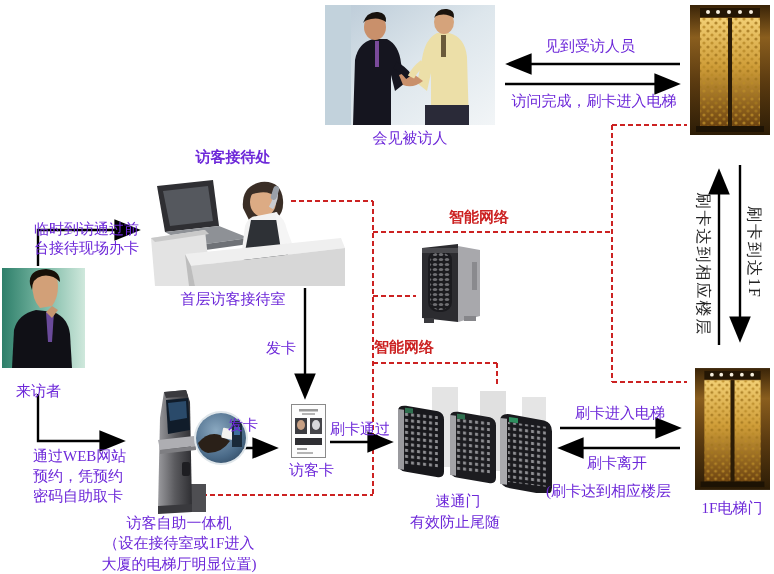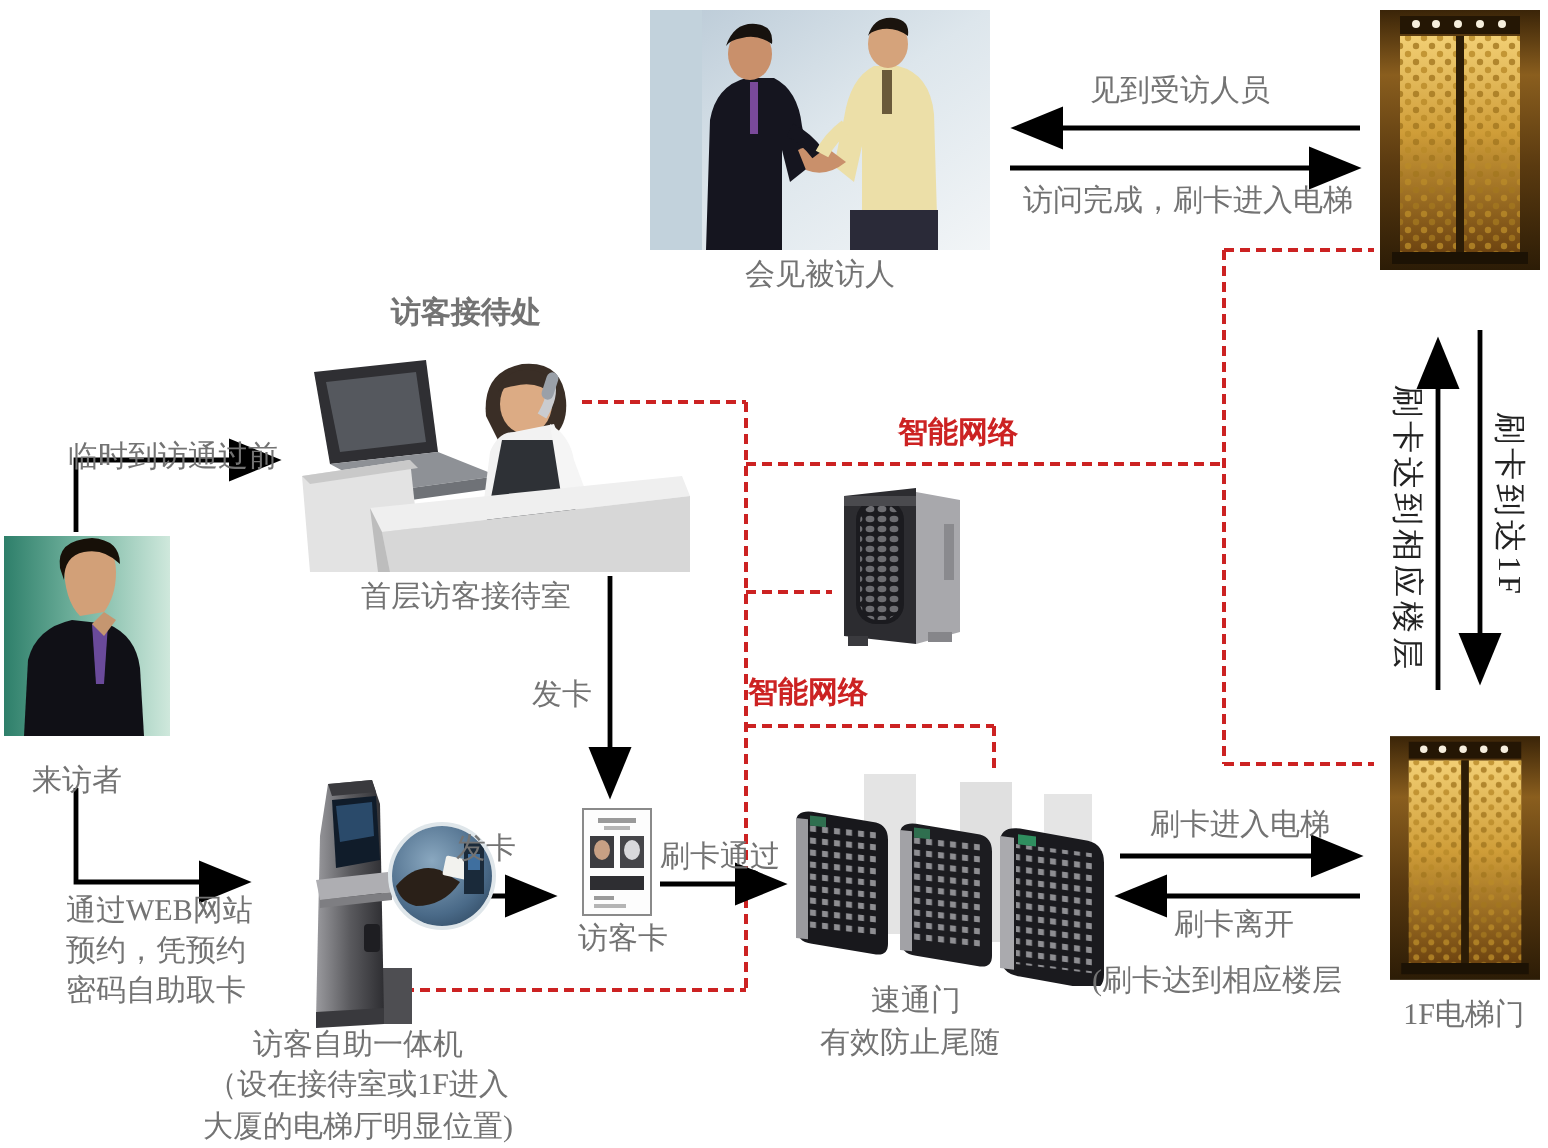--- a/index.html
+++ b/index.html
@@ -4,21 +4,21 @@
 <style>
   html,body{margin:0;padding:0;background:#fff;}
   .stage{
     position:relative;width:774px;height:574px;background:#ffffff;overflow:hidden;
     font-family:"Liberation Serif","DejaVu Serif",serif;color:#111;
   }
   .overlay{position:absolute;left:0;top:0;width:774px;height:574px;pointer-events:none;}
   .net{stroke:var(--network-red,#cc2222);stroke-width:2;stroke-dasharray:5,3;fill:none;}
   .flow{stroke:#000;stroke-width:2.4;fill:none;}
   .node{position:absolute;}
-  .lbl{position:absolute;font-size:15px;line-height:19px;white-space:nowrap;color:#737373;}
+  .lbl{position:absolute;font-size:15px;line-height:19px;white-space:nowrap;color:#6d28d9;}
   .lbl.center{text-align:center;}
   .lbl.bold{font-weight:600;}
   .lbl.red{color:var(--network-red,#cc2222);font-weight:600;}
   .rot{transform:rotate(90deg);transform-origin:center center;letter-spacing:2px;font-size:16px;color:#222;}
   .inset-circle{position:absolute;border-radius:50%;overflow:hidden;box-shadow:0 0 0 2px #dfe6ea;}
 </style>
 </head>
 <body>
 
 <div class="stage">
@@ -303,20 +303,21 @@
     </svg>
   </div>
   <div class="lbl center" style="left:408px;top:492px;width:100px;">速通门</div>
   <div class="lbl center" style="left:405px;top:513px;width:100px;">有效防止尾随</div>
 
   <div class="lbl center" style="left:520px;top:37px;width:140px;">见到受访人员</div>
   <div class="lbl center" style="left:505px;top:92px;width:178px;">访问完成，刷卡进入电梯</div>
 
   <div class="lbl" style="left:34px;top:185px;margin-top:35px;">
     <div>临时到访通过前</div>
+    <div>台接待现场办卡</div>
   </div>
 
   <div class="lbl" style="left:33px;top:446px;line-height:20px;">
     <div>通过WEB网站</div>
     <div>预约，凭预约</div>
     <div>密码自助取卡</div>
   </div>
 
   <div class="lbl" style="left:266px;top:339px;">发卡</div>
   <div class="lbl" style="left:228px;top:416px;">发卡</div>

